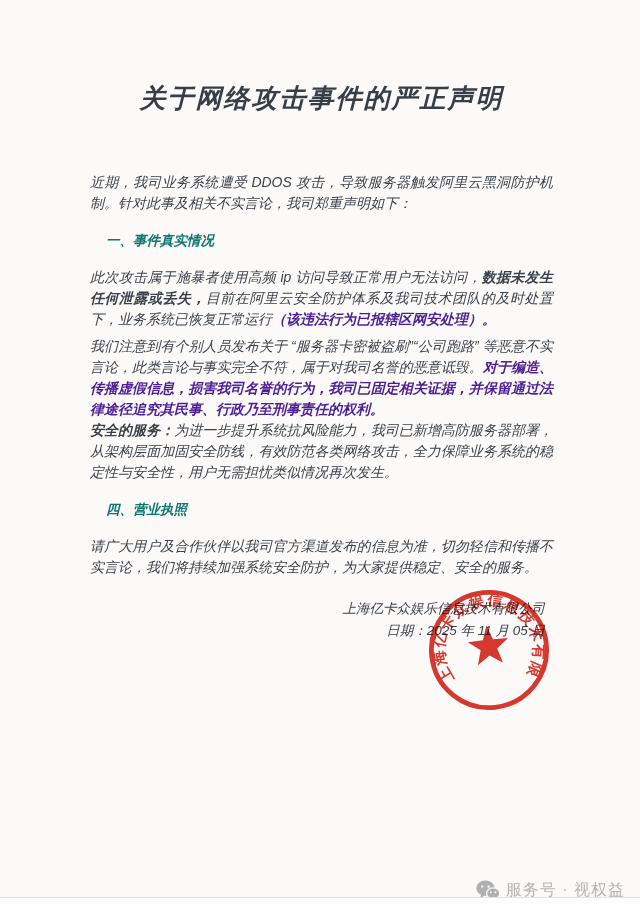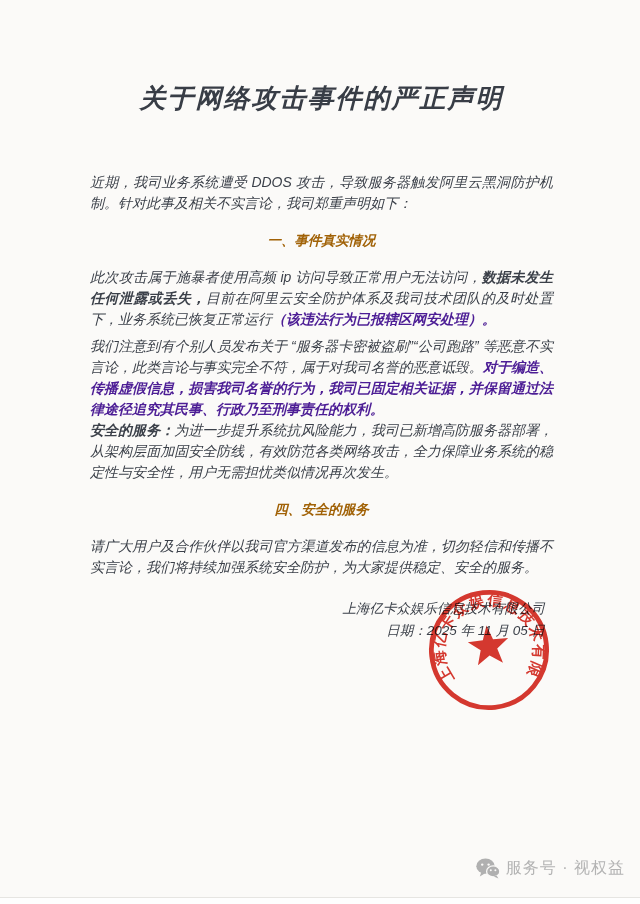--- a/index.html
+++ b/index.html
@@ -16,21 +16,21 @@
     margin:0 0 60px 0;
     font-size:26px;line-height:28px;font-weight:700;
     letter-spacing:2px;text-align:center;color:#383d46;
   }
   p.body-par{
     margin:0;font-size:14px;line-height:21px;
     text-align:justify;color:#3b4049;
   }
   p.intro{margin-top:0;}
   h2.sec-heading{
-    margin:16px;font-size:13.5px;line-height:21px;font-weight:700;color:#a16207;text-align:center;
+    margin:16px;font-size:13.5px;line-height:21px;font-weight:700;color:#0f766e;
   }
   section.sec-1{margin-top:13px;}
   section.sec-2{margin-top:6px;}
   section.sec-3{margin-top:0;}
   section.sec-3 h2{margin-bottom:9px;}
   section.sec-3 p + p{margin-top:5px;}
   section.sec-4{margin-top:2px;}
   .seg-normal{font-weight:400;}
   .seg-bold{font-weight:700;}
   .seg-redbold{font-weight:700;color:#4c1d95;}
@@ -39,21 +39,21 @@
     font-size:13.5px;line-height:22px;color:#3b4049;
   }
   .signature .sig-line{display:block;}
   .stamp{
     position:absolute;left:425px;top:586px;width:128px;height:128px;
     transform:rotate(-6deg);
     opacity:0.92;mix-blend-mode:multiply;
     pointer-events:none;
   }
   .footer-watermark{
-    position:absolute;right:15px;top:858px;
+    position:absolute;right:15px;top:880px;
     display:flex;align-items:center;gap:6px;
     color:#b3b3b3;font-size:16px;letter-spacing:1px;
   }
   .footer-watermark svg{display:block;}
   .photo-edge{
     position:absolute;left:0;right:0;bottom:0;height:6px;
     background:#fefefe;border-top:1px solid #e6e5e2;
   }
 </style>
 </head>
@@ -72,21 +72,21 @@
 
   <section class="sec-2">
     <p class="body-par"><span class="seg-normal">我们注意到有个别人员发布关于 “服务器卡密被盗刷”“公司跑路” 等恶意不实言论，此类言论与事实完全不符，属于对我司名誉的恶意诋毁。</span><span class="seg-redbold">对于编造、传播虚假信息，损害我司名誉的行为，我司已固定相关证据，并保留通过法律途径追究其民事、行政乃至刑事责任的权利。</span></p>
   </section>
 
   <section class="sec-3">
     <p class="body-par"><span class="seg-bold">安全的服务：</span><span class="seg-normal">为进一步提升系统抗风险能力，我司已新增高防服务器部署，从架构层面加固安全防线，有效防范各类网络攻击，全力保障业务系统的稳定性与安全性，用户无需担忧类似情况再次发生。</span></p>
   </section>
 
   <section class="sec-4">
-    <h2 class="sec-heading">四、安全的服务</h2>
+    <h2 class="sec-heading">四、营业执照</h2>
     <p class="body-par"><span class="seg-normal">请广大用户及合作伙伴以我司官方渠道发布的信息为准，切勿轻信和传播不实言论，我们将持续加强系统安全防护，为大家提供稳定、安全的服务。</span></p>
   </section>
 
   <div class="signature">
     <span class="sig-line">上海亿卡众娱乐信息技术有限公司</span>
     <span class="sig-line">日期：2025 年 11 月 05 日</span>
   </div>
 
 </div>
 

